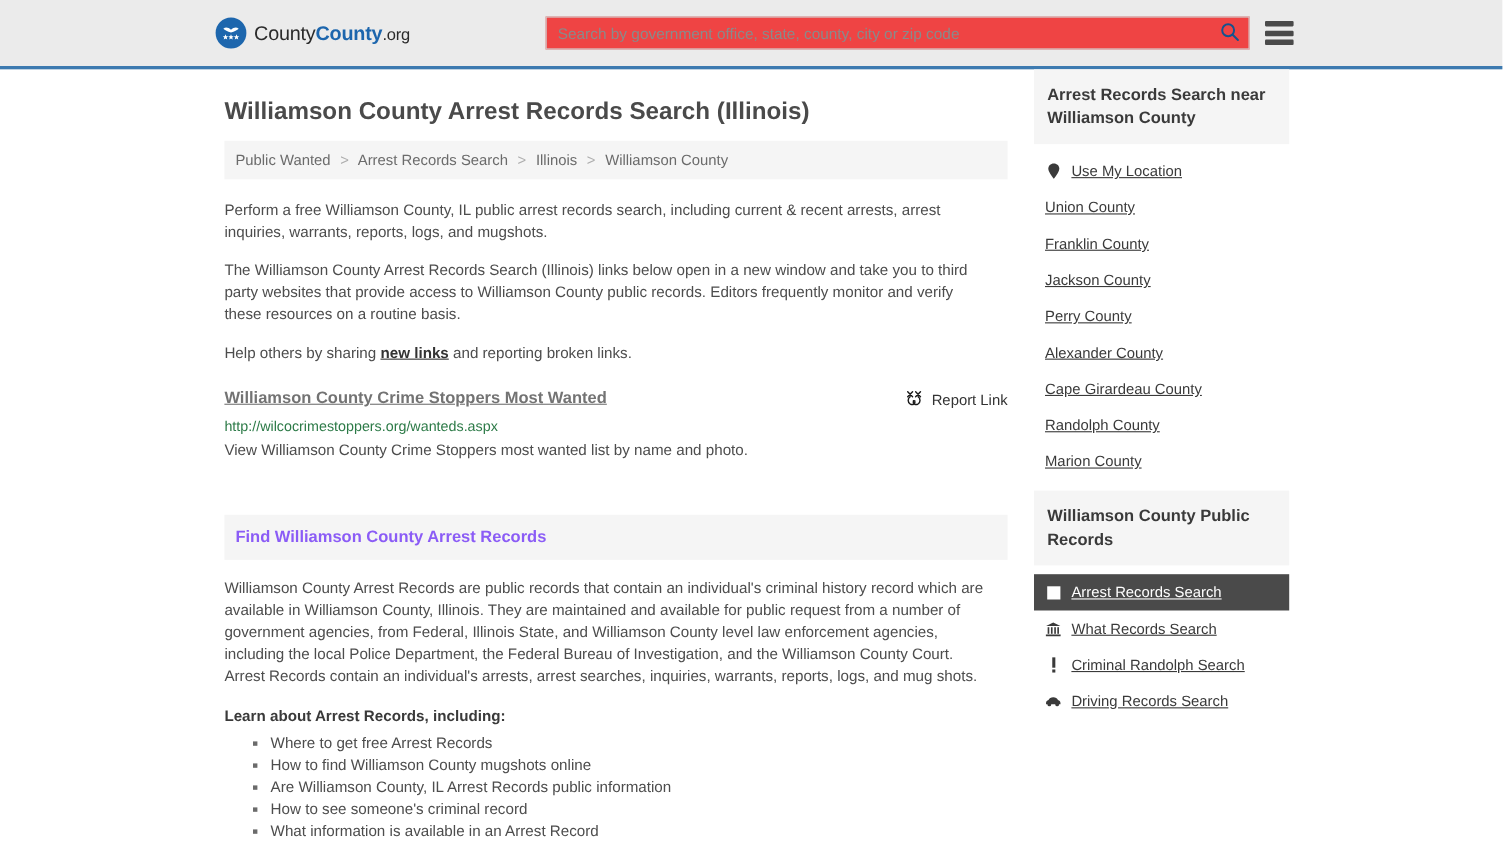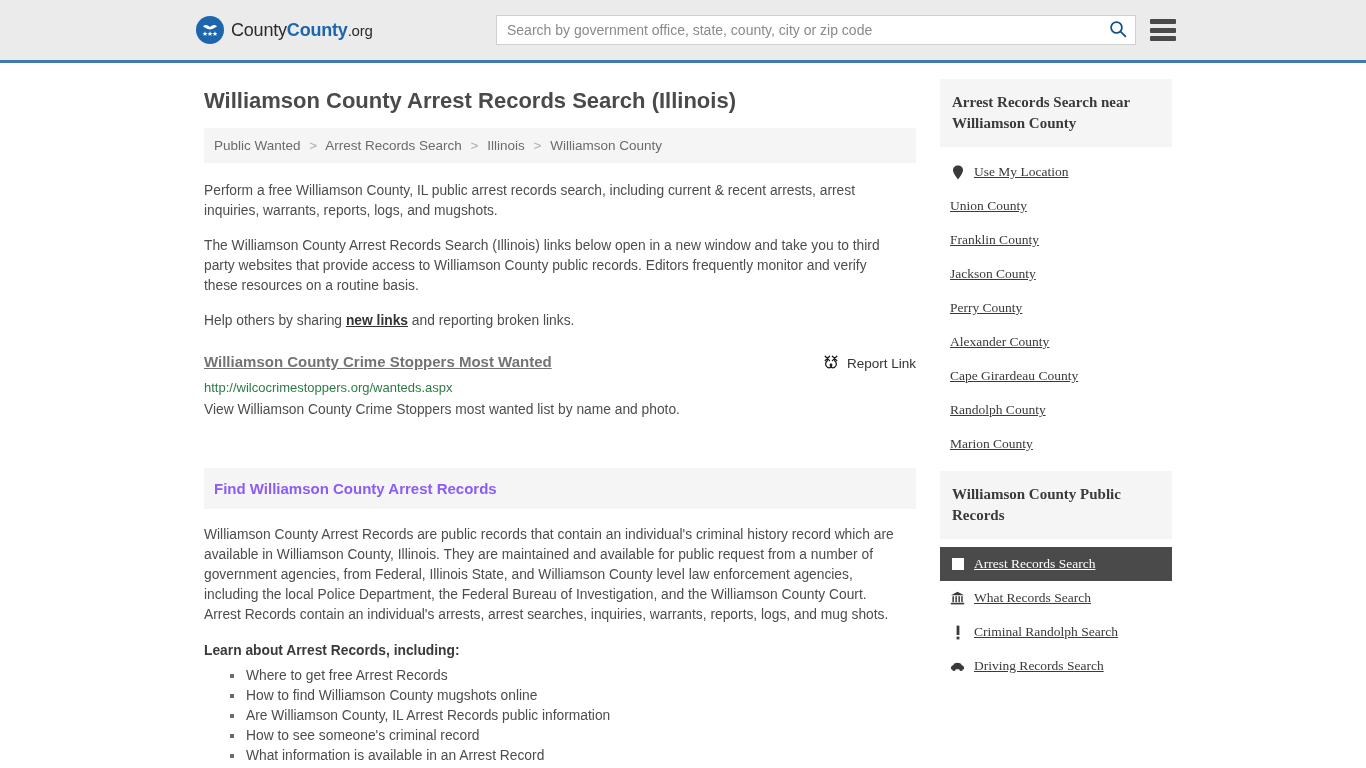--- a/index.html
+++ b/index.html
@@ -47,21 +47,21 @@
   }
   .logo-text .blue { color: #1d66ad; font-weight: bold; }
   .logo-text .county { font-weight: normal; }
   .logo-text .org { font-size: 15px; }
 
   .search-wrap {
     position: absolute;
     left: 496px;
     width: 640px;
     height: 30px;
-    background: #ffffff;
+    background: #ef4444;
     border: 1px solid #d0d0d0;
     display: flex;
     align-items: center;
   }
   .search-input {
     flex: 1;
     border: none;
     outline: none;
     height: 28px;
     padding: 0 10px;
@@ -257,21 +257,21 @@
     justify-content: center;
     flex: none;
     color: #3a3a3a;
   }
   .side-item.active .side-ico { color: #ffffff; }
   .ico-square {
     width: 12px; height: 12px;
     background: #ffffff;
     display: block;
   }
-  .side-top-pad { padding-top: 16px; font-family: Liberation Serif, serif; }
+  .side-top-pad { padding-top: 0; }
 </style>
 </head>
 <body>
 
 <div class="site-header">
 
   <div class="logo-wrap">
     <span class="logo-mark">
       <svg width="22" height="22" viewBox="0 0 22 22" aria-hidden="true">
         <path d="M4 7.2 C6.2 5.2 8.6 6 11 8 C13.4 6 15.8 5.2 18 7.2 C16.6 8.6 14.2 9.6 11 10.6 C7.8 9.6 5.4 8.6 4 7.2 Z" fill="#ffffff"></path>

